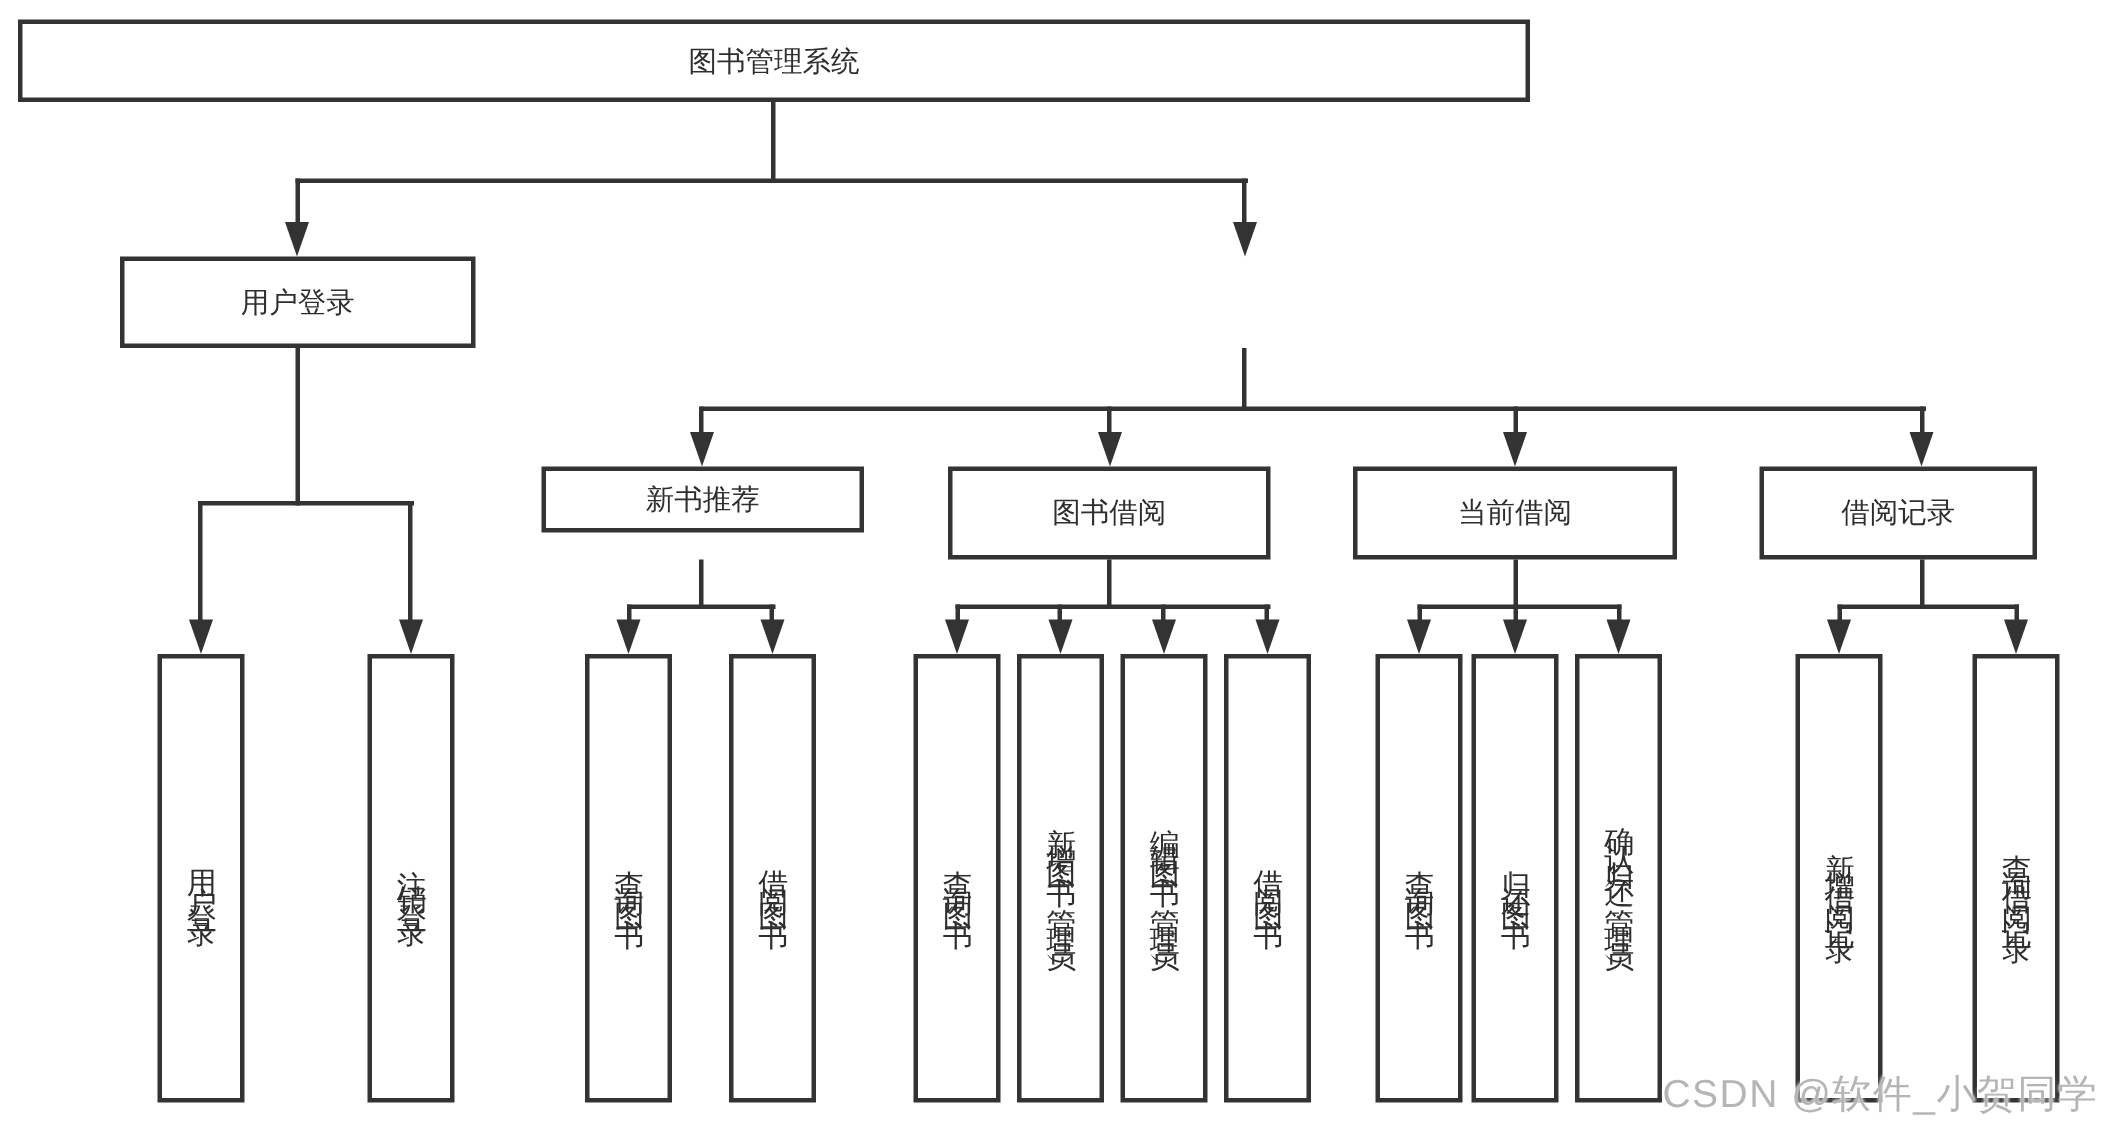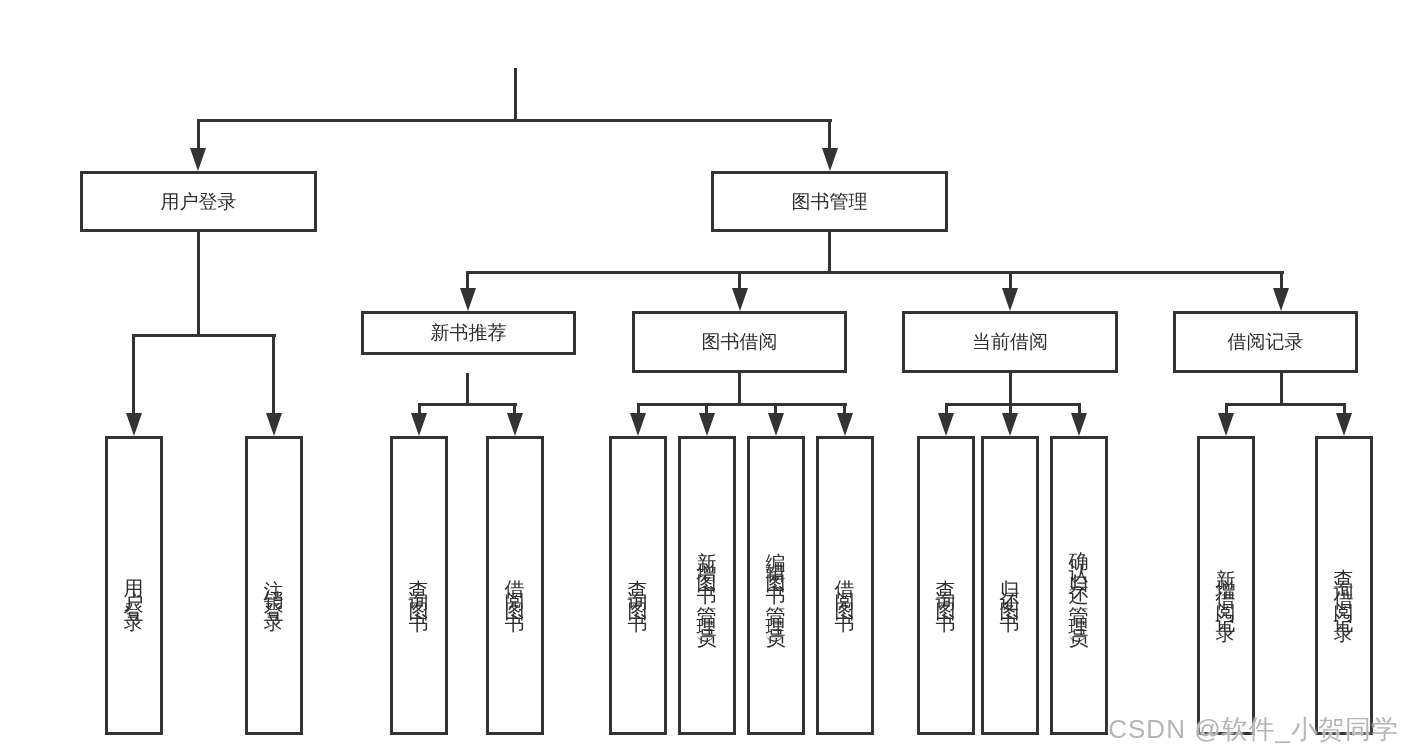--- a/index.html
+++ b/index.html
@@ -40,23 +40,23 @@
     font-size:26px;color:var(--wm);
     text-shadow:0 0 3px #ffffff,0 0 2px #ffffff;
     letter-spacing:1px;z-index:5;
   }
 </style>
 </head>
 <body>
 
 <div class="canvas">
 
+  <div class="box root-box" style="left:12px;top:13px;width:1008px;height:55px">图书管理系统</div>
 
   <div class="box lvl2-box" style="left:80px;top:171px;width:237px;height:61px">用户登录</div>
-  <div class="box lvl2-box" style="left:711px;top:171px;width:237px;height:61px">图书管理</div>
 
   <div class="box lvl3-box" style="left:361px;top:311px;width:215px;height:44px">新书推荐</div>
   <div class="box lvl3-box" style="left:632px;top:311px;width:215px;height:62px">图书借阅</div>
   <div class="box lvl3-box" style="left:902px;top:311px;width:216px;height:62px">当前借阅</div>
   <div class="box lvl3-box" style="left:1173px;top:311px;width:185px;height:62px">借阅记录</div>
 
   <div class="box leaf" style="left:105px">
     <span class="vtext">用户登录</span>
   </div>
   <div class="box leaf" style="left:245px">

